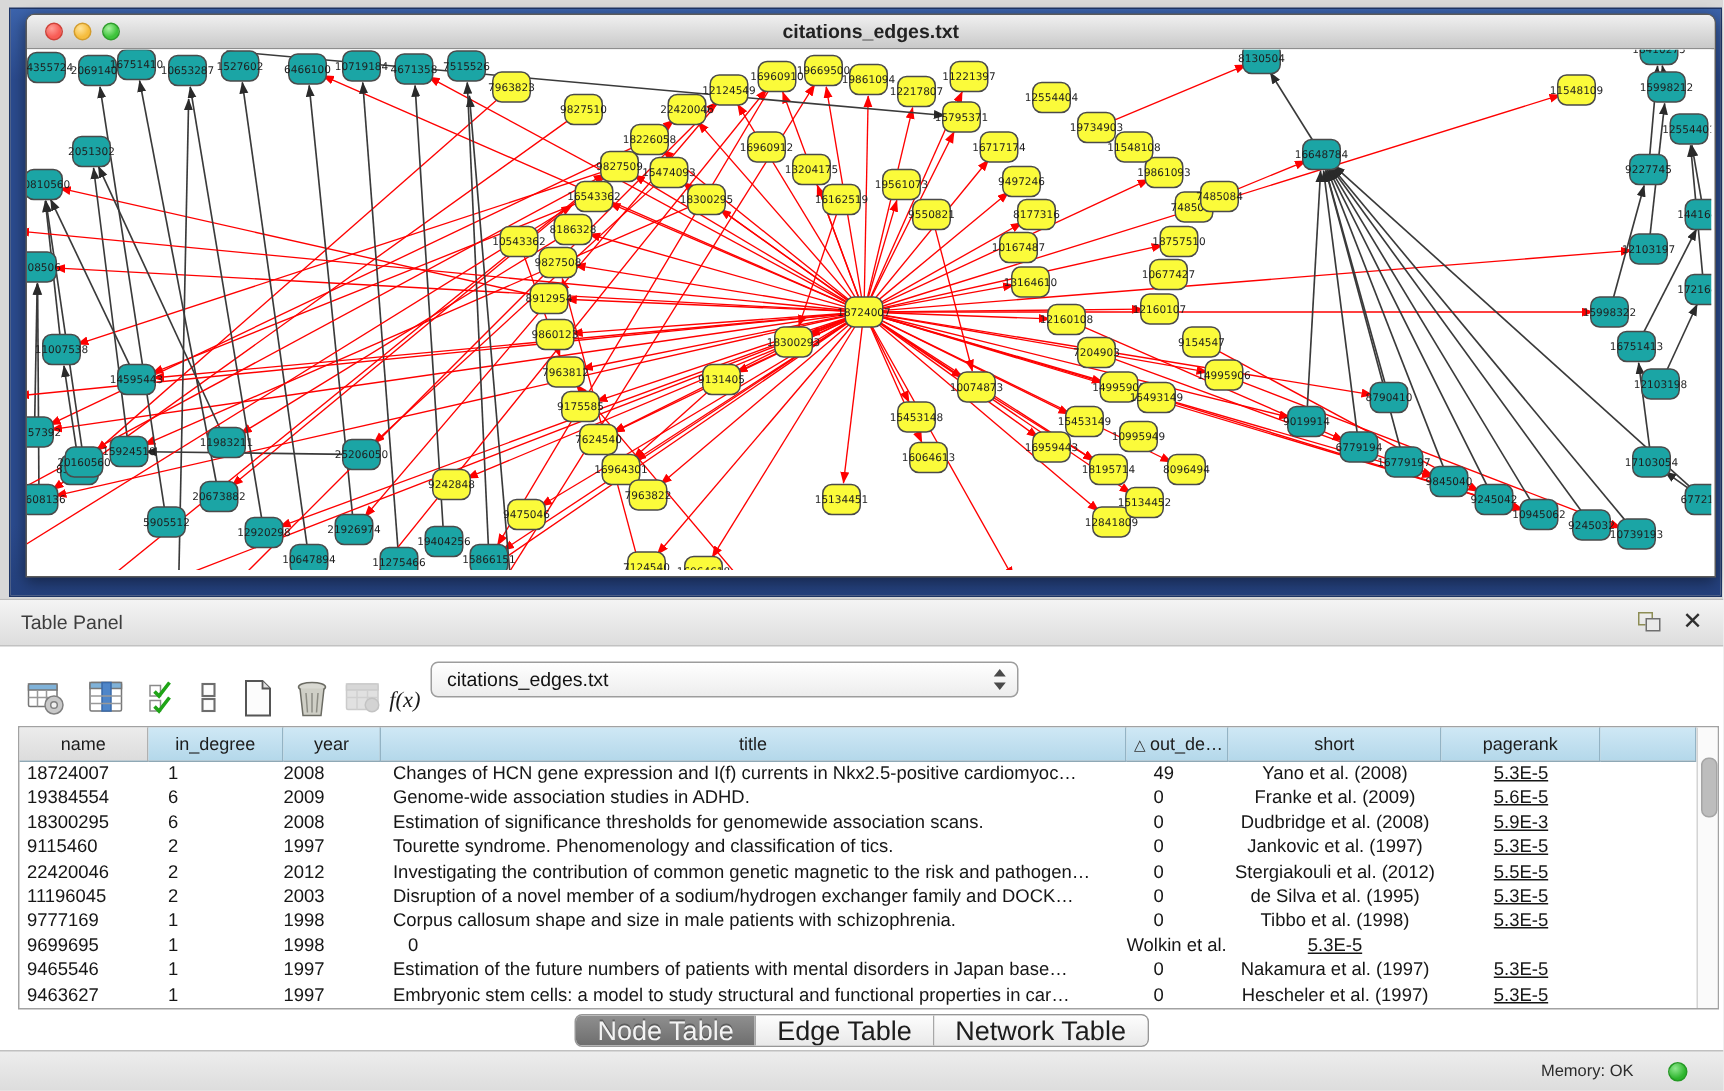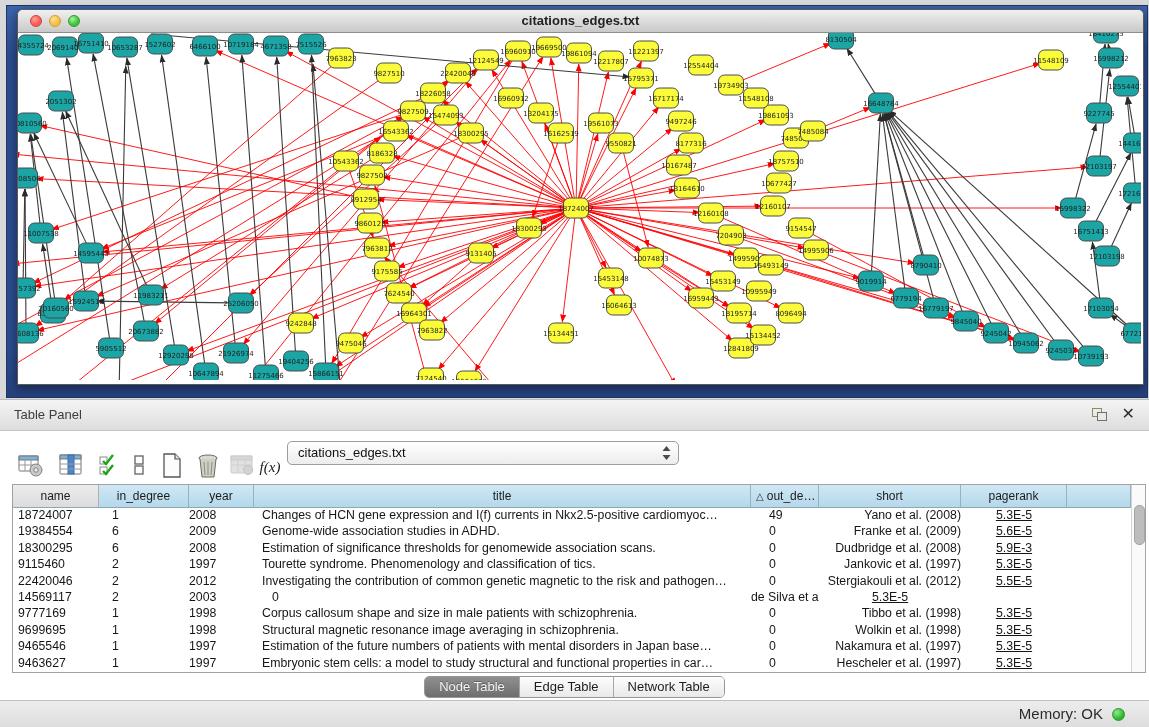--- a/index.html
+++ b/index.html
@@ -83,45 +83,45 @@
   .thead .hc.left{text-align:left;padding-left:5px;}
   .sortglyph{font-size:10px;margin-right:3px;color:#333;}
   .tbody{position:absolute;left:0;top:22px;right:14px;bottom:0;overflow:hidden;}
   .trow{height:16.4px;line-height:16.4px;font-size:12.3px;color:#161616;}
   .trow .tc{overflow:hidden;white-space:nowrap;}
   .c-name{padding-left:5px;}
   .c-indeg{padding-left:13px;}
   .c-year{}
   .c-title{padding-left:8px;}
   .c-out{padding-left:18px;}
-  .c-short{text-align:right;}
+  .c-short{text-align:center;}
   .c-pr{text-align:center;text-decoration:underline;}
   .vscroll{
     position:absolute;right:0;top:0;bottom:0;width:14px;
     background:#fafafa;border-left:1px solid #d4d4d4;box-sizing:border-box;
   }
   .vthumb{position:absolute;left:2px;top:20px;width:9px;height:38px;border-radius:5px;background:#bdbdbd;border:1px solid #a5a5a5;}
   
   .tabsrow{position:absolute;left:0;right:0;top:276px;height:25px;text-align:center;}
   .seg{
     display:inline-flex;border:1px solid #979797;border-radius:5px;overflow:hidden;
     box-shadow:0 1px 0 rgba(255,255,255,.8);
   }
   .seg .s{
-    height:20px;line-height:20px;padding:0 14px;font-size:13px;color:#1d1d1d;
+    height:20px;line-height:20px;padding:0 14px;font-size:18px;color:#1d1d1d;
     background:linear-gradient(#fdfdfd,#e9e9e9);border-right:1px solid #a7a7a7;
   }
   .seg .s:last-child{border-right:none;}
   .seg .s.sel{background:linear-gradient(#8f8f8f,#6e6e6e);color:#f3f3f3;text-shadow:0 -1px 0 rgba(0,0,0,.3);}
   
   .statusbar{
     position:absolute;left:0;top:700px;width:1149px;height:27px;
     background:linear-gradient(#ededed,#dcdcdc);border-top:1px solid #c0c0c0;
   }
-  .mem-label{position:absolute;right:46px;top:0;line-height:26px;font-size:15px;color:#2c2c2c;}
+  .mem-label{position:absolute;right:60px;top:0;line-height:26px;font-size:11px;color:#2c2c2c;}
   .mem-dot{
     position:absolute;right:24px;top:7px;width:13px;height:13px;border-radius:50%;
     background:radial-gradient(circle at 35% 30%,#8fe98f,#2db52d 65%);border:1px solid #249a24;box-sizing:border-box;
   }
 </style>
 </head>
 <body>
 
 <div class="net-area">
   <div class="mac-window">
@@ -917,43 +917,43 @@
           <div class="tc c-name">22420046</div>
           <div class="tc c-indeg">2</div>
           <div class="tc c-year">2012</div>
           <div class="tc c-title">Investigating the contribution of common genetic magnetic to the risk and pathogen…</div>
           <div class="tc c-out">0</div>
           <div class="tc c-short">Stergiakouli et al. (2012)</div>
           <div class="tc c-pr">5.5E-5</div>
           <div class="tc"></div>
         </div>
         <div class="trow tgrid">
-          <div class="tc c-name">14569117</div>
+          <div class="tc c-name">11196045</div>
           <div class="tc c-indeg">2</div>
           <div class="tc c-year">2003</div>
+          <div class="tc c-title">Disruption of a novel member of a sodium/hydrogen exchanger family and DOCK…</div>
           <div class="tc c-out">0</div>
           <div class="tc c-short">de Silva et al. (1995)</div>
           <div class="tc c-pr">5.3E-5</div>
           <div class="tc"></div>
         </div>
         <div class="trow tgrid">
           <div class="tc c-name">9777169</div>
           <div class="tc c-indeg">1</div>
           <div class="tc c-year">1998</div>
           <div class="tc c-title">Corpus callosum shape and size in male patients with schizophrenia.</div>
           <div class="tc c-out">0</div>
           <div class="tc c-short">Tibbo et al. (1998)</div>
           <div class="tc c-pr">5.3E-5</div>
           <div class="tc"></div>
         </div>
         <div class="trow tgrid">
           <div class="tc c-name">9699695</div>
           <div class="tc c-indeg">1</div>
           <div class="tc c-year">1998</div>
-          <div class="tc c-title">Structural magnetic resonance image averaging in schizophrenia.</div>
           <div class="tc c-out">0</div>
           <div class="tc c-short">Wolkin et al. (1998)</div>
           <div class="tc c-pr">5.3E-5</div>
           <div class="tc"></div>
         </div>
         <div class="trow tgrid">
           <div class="tc c-name">9465546</div>
           <div class="tc c-indeg">1</div>
           <div class="tc c-year">1997</div>
           <div class="tc c-title">Estimation of the future numbers of patients with mental disorders in Japan base…</div>

